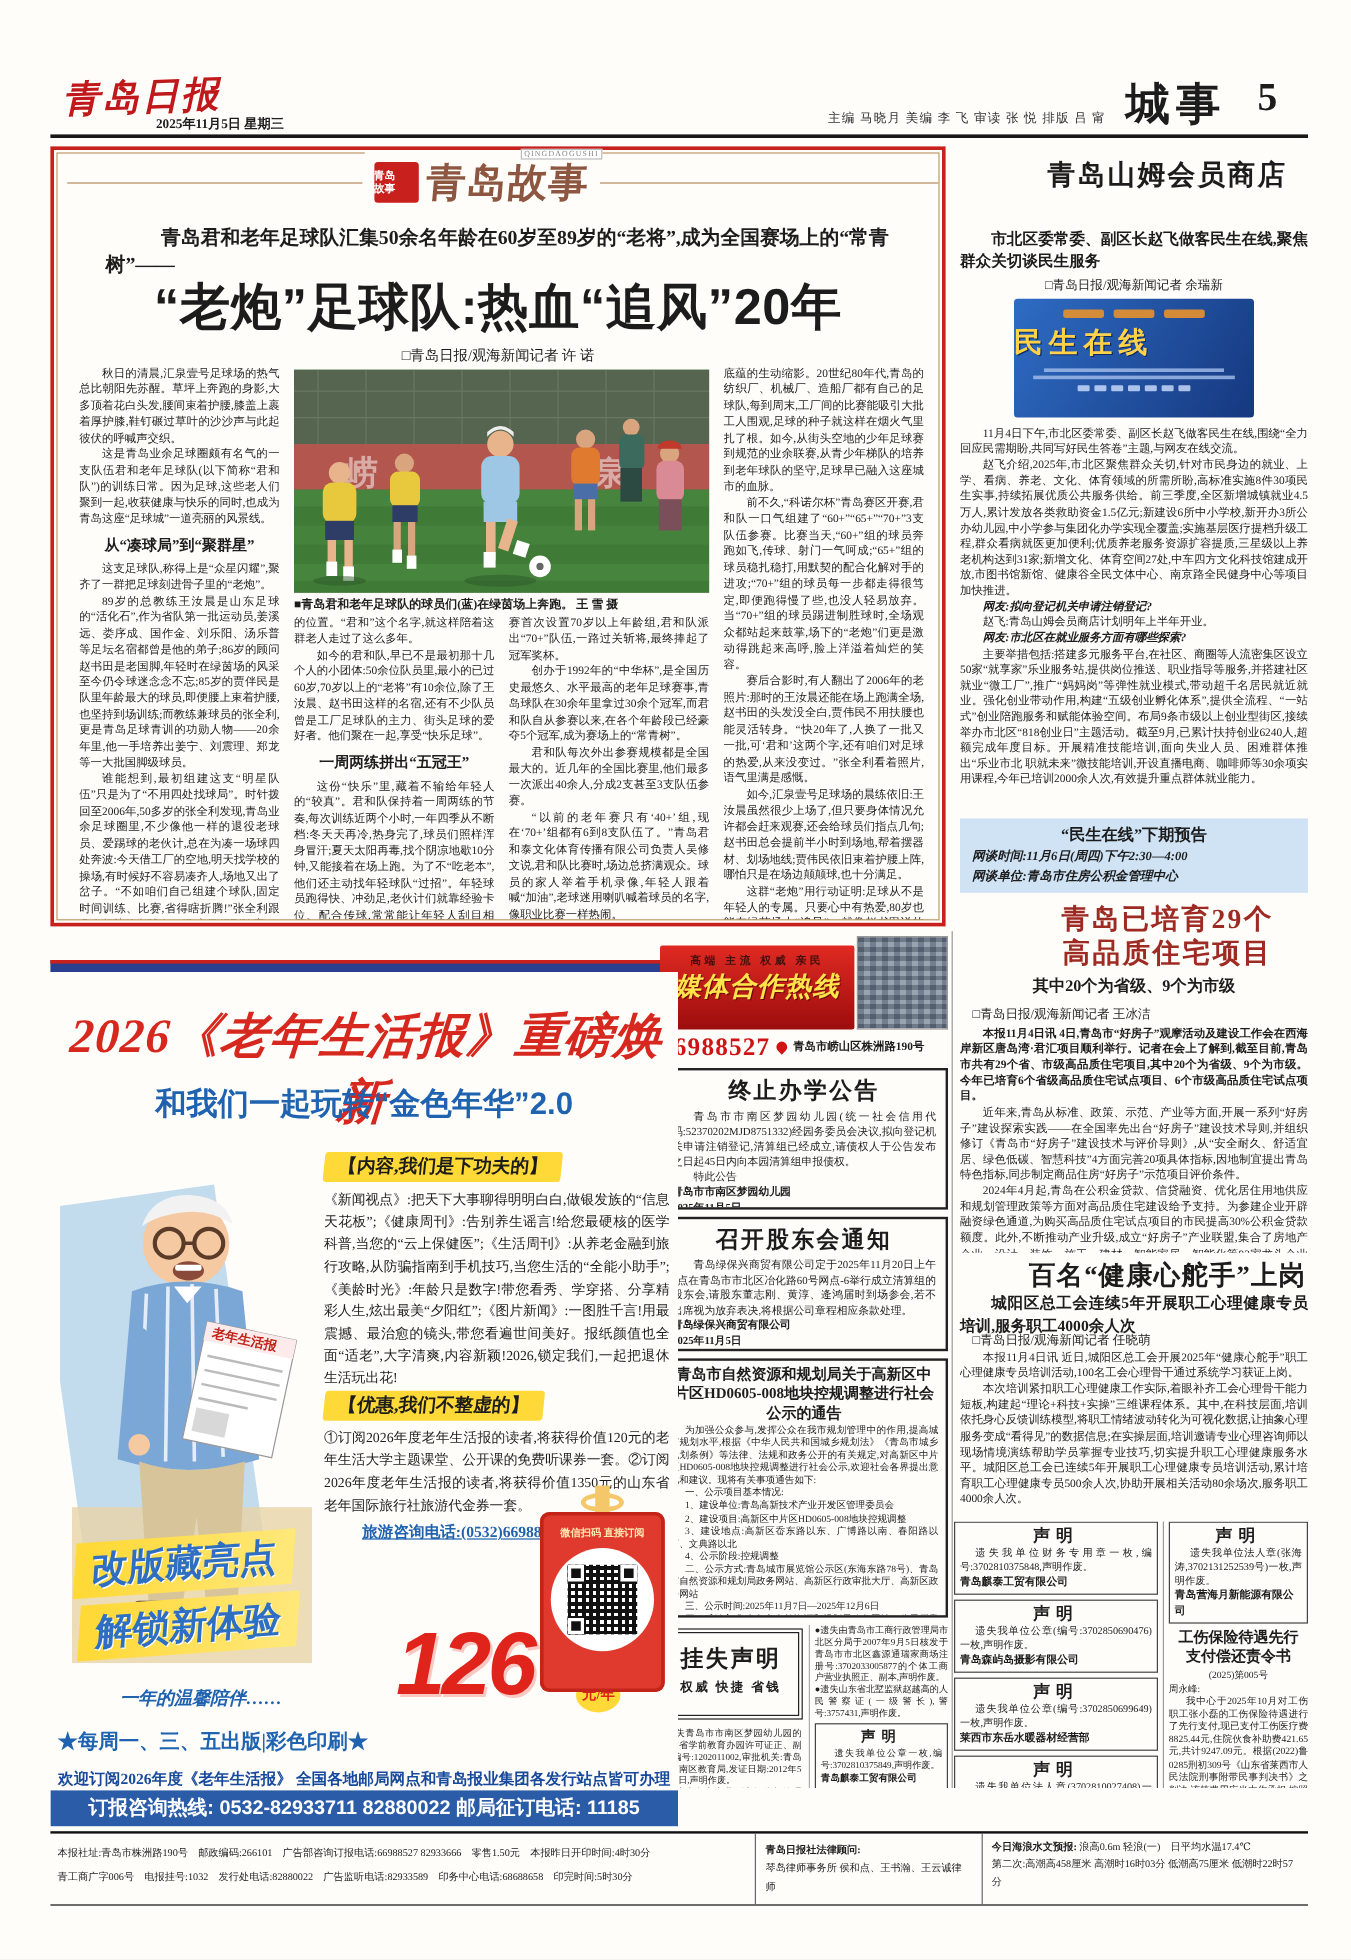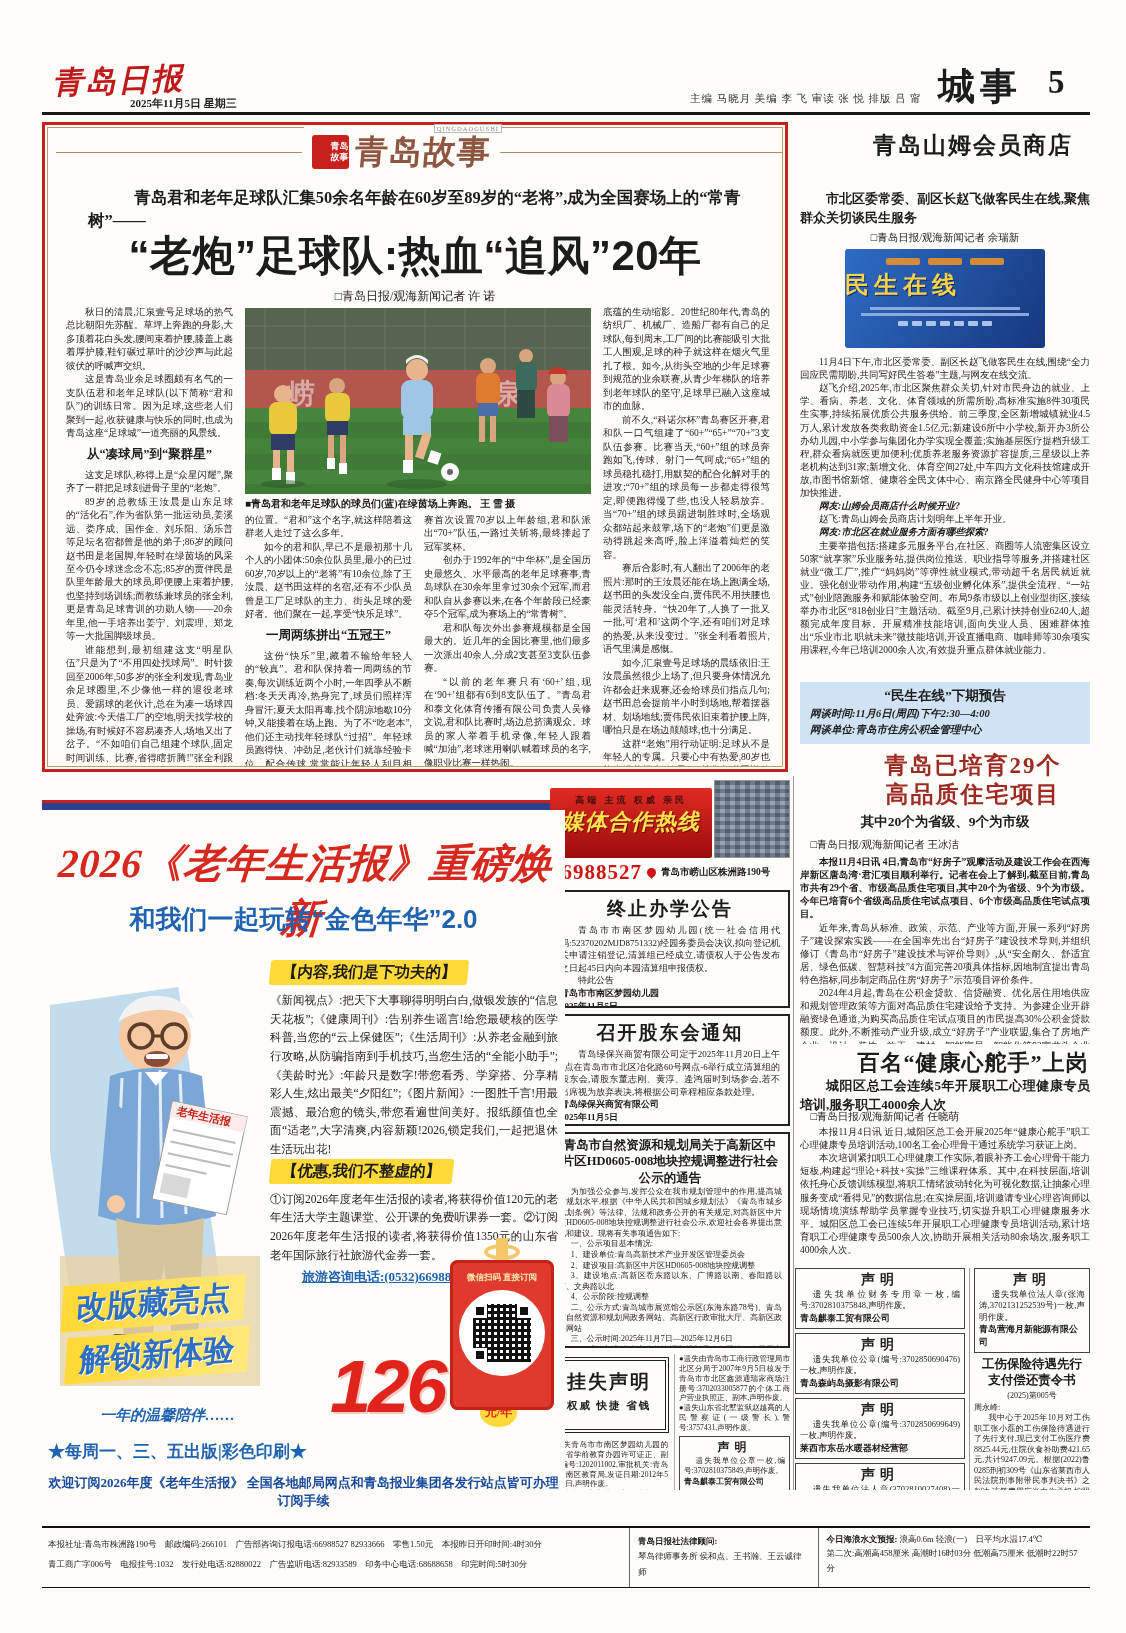--- a/index.html
+++ b/index.html
@@ -12,21 +12,21 @@
   .staff-line{left:690px;top:92px;font-size:10.5px;color:#333;letter-spacing:1px}
   .section-name{left:938px;top:62px;font-size:37px;font-weight:900;letter-spacing:5px}
   .page-no{left:1048px;top:64px;font-size:33px;font-weight:700}
   .head-rule{left:42px;top:112px;width:1048px;height:3px;background:#181818}
   
   .feature-box{left:42px;top:122px;width:746px;height:650px;border:3px solid #c8201d;background:#fffdfa}
   .feature-inner{left:47px;top:127px;width:736px;height:640px;border:1px solid #bf9b6b}
   .qdgs-line{top:152px;height:1px;background:#b08c5e}
   .qdgs-l{left:56px;width:246px}.qdgs-r{left:500px;width:282px}
   .qdgs-logo{left:304px;top:126px;width:194px;height:52px;background:#fffdfa;display:flex;align-items:center;justify-content:center;gap:6px}
-  .qdgs-badge{width:37px;height:34px;background:#c8201d;color:#fff;font-size:9px;font-weight:700;line-height:1.2;text-align:right;display:flex;flex-direction:column;justify-content:center;border-radius:3px}
+  .qdgs-badge{width:37px;height:34px;background:#c8201d;color:#fff;font-size:9px;font-weight:700;line-height:1.2;text-align:left;display:flex;flex-direction:column;justify-content:center;border-radius:3px}
   .qdgs-main{font-size:33px;font-weight:900;color:#8d5640;transform:skewX(-5deg);letter-spacing:1px}
   .qdgs-sub{position:absolute;right:-4px;top:-2px;font-size:6.5px;color:#888;border:1px solid #bbb;padding:0 2px;letter-spacing:1px;background:#fff}
   .intro{left:88px;top:186px;width:654px;font-size:16.5px;font-weight:700;line-height:1.42;text-indent:2.8em}
   .headline{left:58px;top:228px;width:714px;text-align:center;font-size:42px;font-weight:900;font-family:"Liberation Sans","DejaVu Sans",sans-serif;letter-spacing:0.5px}
   .byline0{left:58px;top:288px;width:714px;text-align:center;font-size:12px}
   .col{font-size:9.5px;line-height:1.42;text-align:justify;overflow:hidden}
   .col p{text-indent:2em}
   .col h4{text-align:center;font-size:12.5px;font-weight:900;margin:5px 0}
   .col1{left:66px;top:306px;width:167px;height:460px}
   .col2{left:245px;top:514px;width:167px;height:252px}
@@ -255,21 +255,21 @@
     <p style="text-indent:0">的位置。“君和”这个名字,就这样陪着这群老人走过了这么多年。</p>
     <p>如今的君和队,早已不是最初那十几个人的小团体:50余位队员里,最小的已过60岁,70岁以上的“老将”有10余位,除了王汝晨、赵书田这样的名宿,还有不少队员曾是工厂足球队的主力、街头足球的爱好者。他们聚在一起,享受“快乐足球”。</p>
     <h4>一周两练拼出“五冠王”</h4>
     <p>这份“快乐”里,藏着不输给年轻人的“较真”。君和队保持着一周两练的节奏,每次训练近两个小时,一年四季从不断档:冬天天再冷,热身完了,球员们照样浑身冒汗;夏天太阳再毒,找个阴凉地歇10分钟,又能接着在场上跑。为了不“吃老本”,他们还主动找年轻球队“过招”。年轻球员跑得快、冲劲足,老伙计们就靠经验卡位、配合传球,常常能让年轻人刮目相看。</p>
 
   </div>
   <div class="abs col col3">
     <p style="text-indent:0">赛首次设置70岁以上年龄组,君和队派出“70+”队伍,一路过关斩将,最终捧起了冠军奖杯。</p>
     <p>创办于1992年的“中华杯”,是全国历史最悠久、水平最高的老年足球赛事,青岛球队在30余年里拿过30余个冠军,而君和队自从参赛以来,在各个年龄段已经豪夺5个冠军,成为赛场上的“常青树”。</p>
     <p>君和队每次外出参赛规模都是全国最大的。近几年的全国比赛里,他们最多一次派出40余人,分成2支甚至3支队伍参赛。</p>
-    <p>“以前的老年赛只有‘60+’组,现在‘90+’组都有6到8支队伍了。”青岛君和泰文化体育传播有限公司负责人吴修文说,君和队比赛时,场边总挤满观众。球员的家人举着手机录像,年轻人跟着喊“加油”,老球迷用喇叭喊着球员的名字,像职业比赛一样热闹。</p>
+    <p>“以前的老年赛只有‘40+’组,现在‘70+’组都有6到8支队伍了。”青岛君和泰文化体育传播有限公司负责人吴修文说,君和队比赛时,场边总挤满观众。球员的家人举着手机录像,年轻人跟着喊“加油”,老球迷用喇叭喊着球员的名字,像职业比赛一样热闹。</p>
 
   </div>
   <div class="abs col col4">
     <p style="text-indent:0">底蕴的生动缩影。20世纪80年代,青岛的纺织厂、机械厂、造船厂都有自己的足球队,每到周末,工厂间的比赛能吸引大批工人围观,足球的种子就这样在烟火气里扎了根。如今,从街头空地的少年足球赛到规范的业余联赛,从青少年梯队的培养到老年球队的坚守,足球早已融入这座城市的血脉。</p>
     <p>前不久,“科诺尔杯”青岛赛区开赛,君和队一口气组建了“60+”“65+”“70+”3支队伍参赛。比赛当天,“60+”组的球员奔跑如飞,传球、射门一气呵成;“65+”组的球员稳扎稳打,用默契的配合化解对手的进攻;“70+”组的球员每一步都走得很笃定,即便跑得慢了些,也没人轻易放弃。当“70+”组的球员踢进制胜球时,全场观众都站起来鼓掌,场下的“老炮”们更是激动得跳起来高呼,脸上洋溢着灿烂的笑容。</p>
     <p>赛后合影时,有人翻出了2006年的老照片:那时的王汝晨还能在场上跑满全场,赵书田的头发没全白,贾伟民不用扶腰也能灵活转身。“快20年了,人换了一批又一批,可‘君和’这两个字,还有咱们对足球的热爱,从来没变过。”张全利看着照片,语气里满是感慨。</p>
     <p>如今,汇泉壹号足球场的晨练依旧:王汝晨虽然很少上场了,但只要身体情况允许都会赶来观赛,还会给球员们指点几句;赵书田总会提前半小时到场地,帮着摆器材、划场地线;贾伟民依旧束着护腰上阵,哪怕只是在场边颠颠球,也十分满足。</p>
     <p>这群“老炮”用行动证明:足球从不是年轻人的专属。只要心中有热爱,80岁也能在绿茵场上“追风”。就像赵书田说的那样:“只要走得动、心里爱,就一直踢下去!”</p>
 
   </div>
@@ -296,21 +296,21 @@
         <i></i>
         <i></i>
         <i></i>
         <i></i>
         <i></i>
       </div>
   </div>
   <div class="abs rbody a1body">
     <p>11月4日下午,市北区委常委、副区长赵飞做客民生在线,围绕“全力回应民需期盼,共同写好民生答卷”主题,与网友在线交流。</p>
     <p>赵飞介绍,2025年,市北区聚焦群众关切,针对市民身边的就业、上学、看病、养老、文化、体育领域的所需所盼,高标准实施8件30项民生实事,持续拓展优质公共服务供给。前三季度,全区新增城镇就业4.5万人,累计发放各类救助资金1.5亿元;新建设6所中小学校,新开办3所公办幼儿园,中小学参与集团化办学实现全覆盖;实施基层医疗提档升级工程,群众看病就医更加便利;优质养老服务资源扩容提质,三星级以上养老机构达到31家;新增文化、体育空间27处,中车四方文化科技馆建成开放,市图书馆新馆、健康谷全民文体中心、南京路全民健身中心等项目加快推进。</p>
-    <p class="q">网友:山姆会员商店什么时候开业?</p>
+    <p class="q">网友:拟向登记机关申请注销登记?</p>
     <p>赵飞:青岛山姆会员商店计划明年上半年开业。</p>
     <p class="q">网友:市北区在就业服务方面有哪些探索?</p>
     <p>主要举措包括:搭建多元服务平台,在社区、商圈等人流密集区设立50家“就享家”乐业服务站,提供岗位推送、职业指导等服务,并搭建社区就业“微工厂”,推广“妈妈岗”等弹性就业模式,带动超千名居民就近就业。强化创业带动作用,构建“五级创业孵化体系”,提供全流程、“一站式”创业陪跑服务和赋能体验空间。布局9条市级以上创业型街区,接续举办市北区“818创业日”主题活动。截至9月,已累计扶持创业6240人,超额完成年度目标。开展精准技能培训,面向失业人员、困难群体推出“乐业市北 职就未来”微技能培训,开设直播电商、咖啡师等30余项实用课程,今年已培训2000余人次,有效提升重点群体就业能力。</p>
   </div>
   <div class="abs preview">
     <div class="pv-title">“民生在线”下期预告</div>
     <div class="pv-line">网谈时间:11月6日(周四)下午2:30—4:00</div>
     <div class="pv-line">网谈单位:青岛市住房公积金管理中心</div>
   </div>
 
@@ -495,20 +495,21 @@
       <div class="gift-bow"></div>
       <div class="gift-box"></div>
       <div class="gift-label">微信扫码 直接订阅</div>
       <div class="qr-circle">
         <div class="qr">
             <span class="c3"></span>
           </div>
       </div>
     </div>
     <div class="welcome">欢迎订阅2026年度《老年生活报》  全国各地邮局网点和青岛报业集团各发行站点皆可办理订阅手续</div>
+    <div class="hotbar">订报咨询热线: 0532-82933711 82880022    邮局征订电话: 11185</div>
   </div>
 
   <div class="abs footer">
     <div class="fcell1">
       <div>本报社址:青岛市株洲路190号　邮政编码:266101　广告部咨询订报电话:66988527 82933666　零售1.50元　本报昨日开印时间:4时30分</div>
       <div>青工商广字006号　电报挂号:1032　发行处电话:82880022　广告监听电话:82933589　印务中心电话:68688658　印完时间:5时30分</div>
     </div>
     <div class="fcell2">
       <div class="fbold">青岛日报社法律顾问:</div>
       <div>琴岛律师事务所  侯和点、王书瀚、王云诚律师</div>

